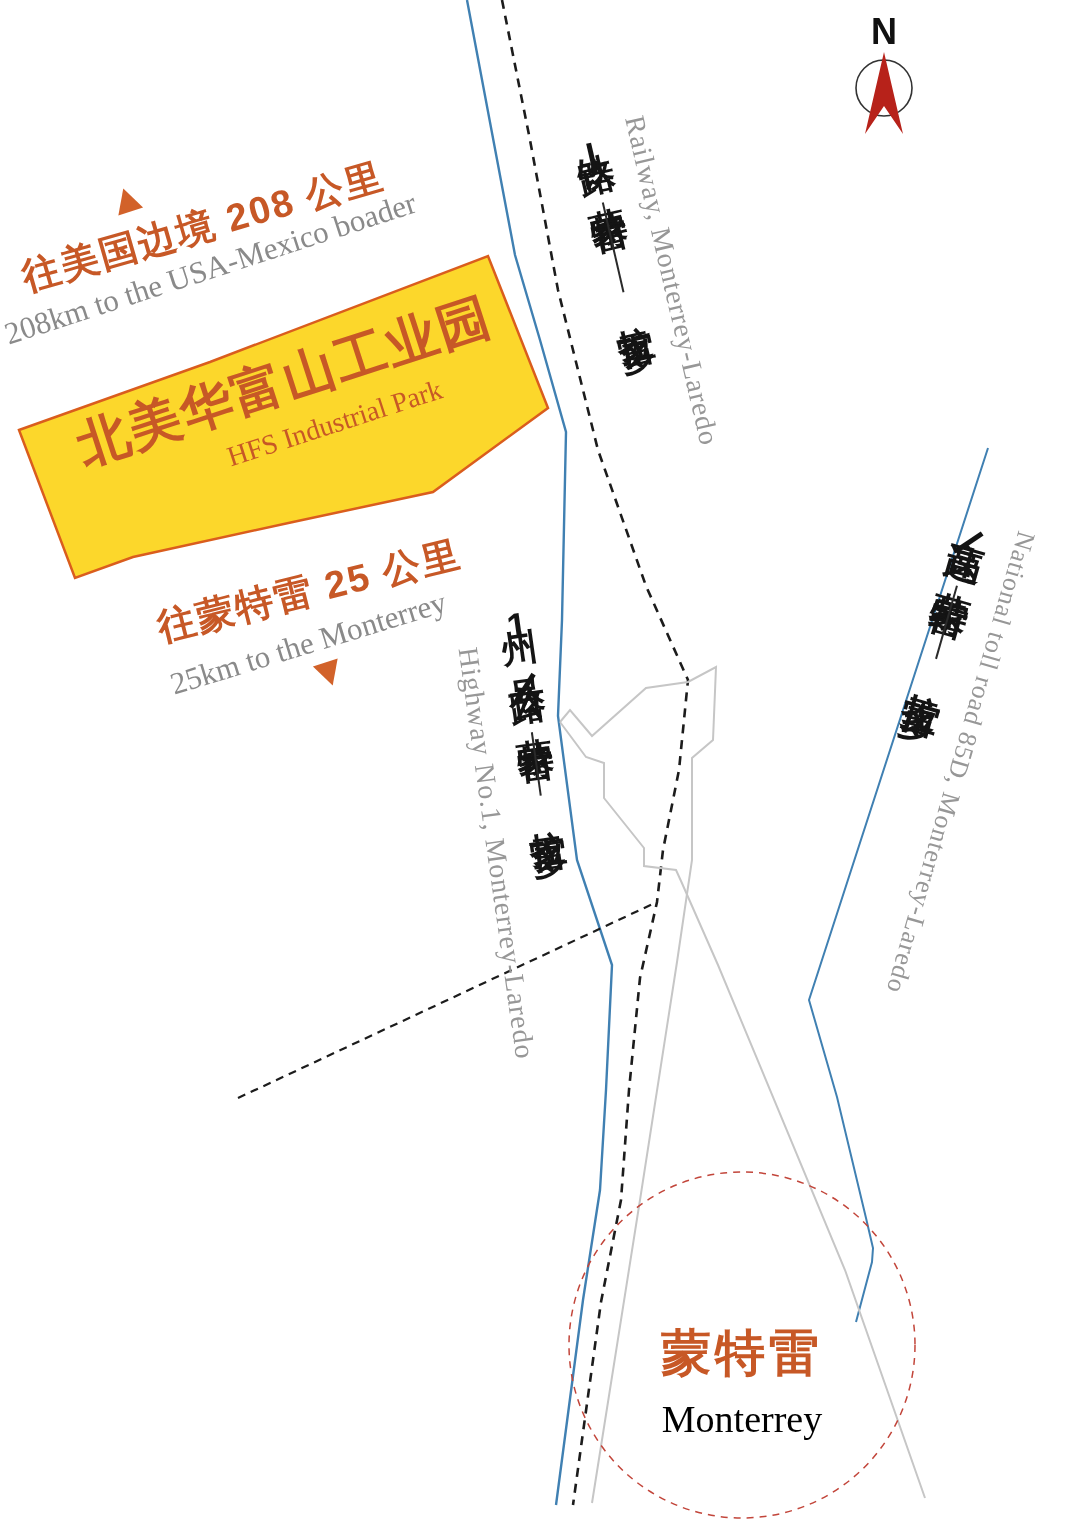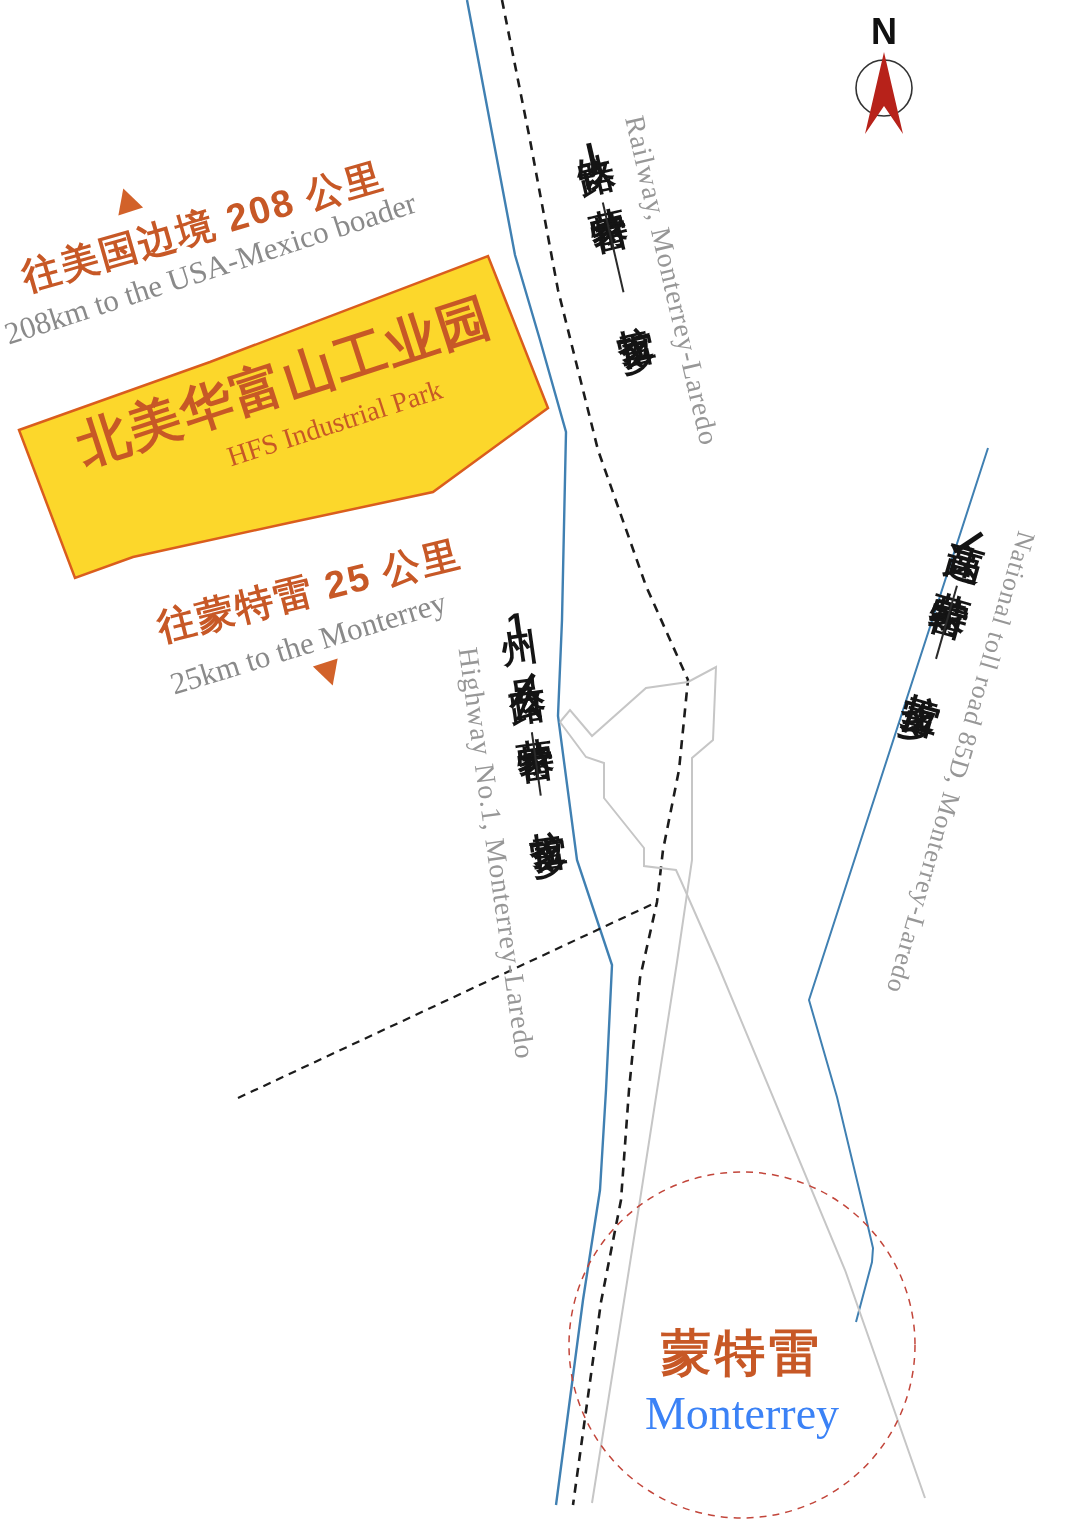--- a/index.html
+++ b/index.html
@@ -52,21 +52,21 @@
   }
   #route-railway { left:566px; top:132px; transform:rotate(-13deg); }
   #route-highway { left:446px; top:610px; transform:rotate(-8deg); gap:16px; }
   #route-highway .en-v { margin-top:40px; }
   #route-toll { left:958px; top:506px; transform:rotate(16deg); gap:16px; }
   #route-toll .en-v { margin-top:6px; font-size:26px; }
 
   
   #city-label { left:597px; top:1320px; width:290px; text-align:center; }
   .city-zh { font-size:50px; font-weight:700; letter-spacing:4px; color:var(--accent); }
-  .city-en { font-family:"Liberation Serif", serif; font-size:46px; color:#3b82f6; }
+  .city-en { font-family:"Liberation Serif", serif; font-size:38px; color:#000000; margin-top:10px; }
 
   
   #compass { left:838px; top:12px; width:92px; text-align:center; }
   .compass-n { font-size:36px; font-weight:700; color:#111; height:40px; line-height:40px; }
 </style>
 </head>
 <body>
 
 <div id="map">
 

